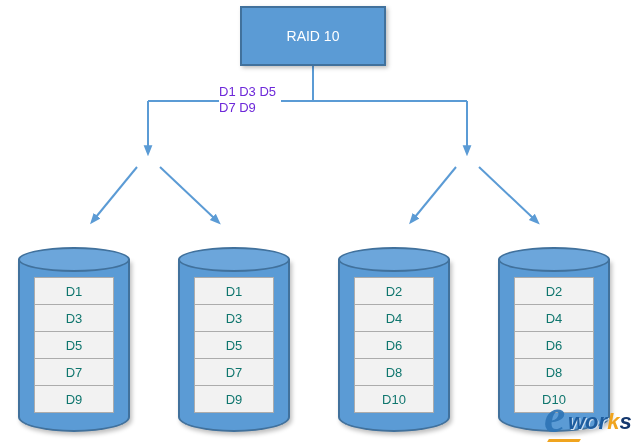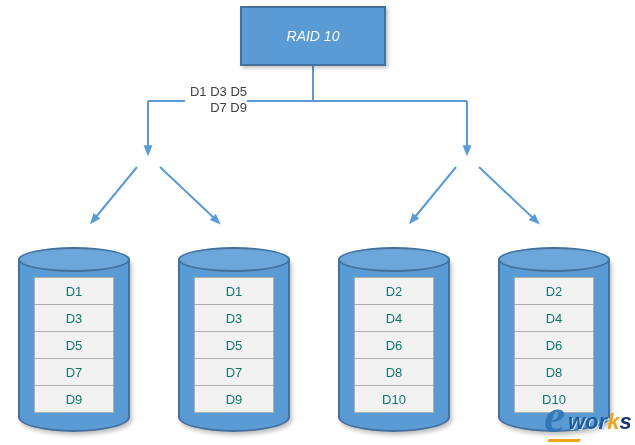--- a/index.html
+++ b/index.html
@@ -7,25 +7,25 @@
   .canvas{
     position:relative;width:635px;height:445px;background:#ffffff;overflow:hidden;
     font-family:"Liberation Sans",sans-serif;
   }
   .connectors{position:absolute;left:0;top:0;z-index:1;}
   .ctrl-box{
     position:absolute;left:240px;top:6px;width:146px;height:60px;
     background:#5B9BD5;border:2px solid #41719C;
     display:flex;flex-direction:column;align-items:center;justify-content:center;
     color:#ffffff;font-size:14px;line-height:19px;text-align:center;
-    box-shadow:2px 2px 4px rgba(0,0,0,0.25);z-index:2;font-style:italic;
+    box-shadow:2px 2px 4px rgba(0,0,0,0.25);z-index:2;
   }
   .stripe-label{
     position:absolute;top:84px;width:62px;background:#ffffff;
-    text-align:right;font-size:13px;line-height:16px;color:#404040;z-index:3;
+    text-align:left;font-size:13px;line-height:16px;color:#6d28d9;z-index:3;margin-left:34px;
   }
   .stripe-label.left{left:185px;}
   .stripe-label.right{left:375px;}
   .disk{position:absolute;top:247px;width:112px;height:185px;z-index:2;}
   .disk-body{
     position:absolute;left:0;top:12px;width:112px;height:173px;
     background:#5B9BD5;border:2px solid #41719C;border-top:none;
     border-radius:0 0 56px 56px / 0 0 15px 15px;
     box-shadow:2px 3px 4px rgba(0,0,0,0.25);
   }

